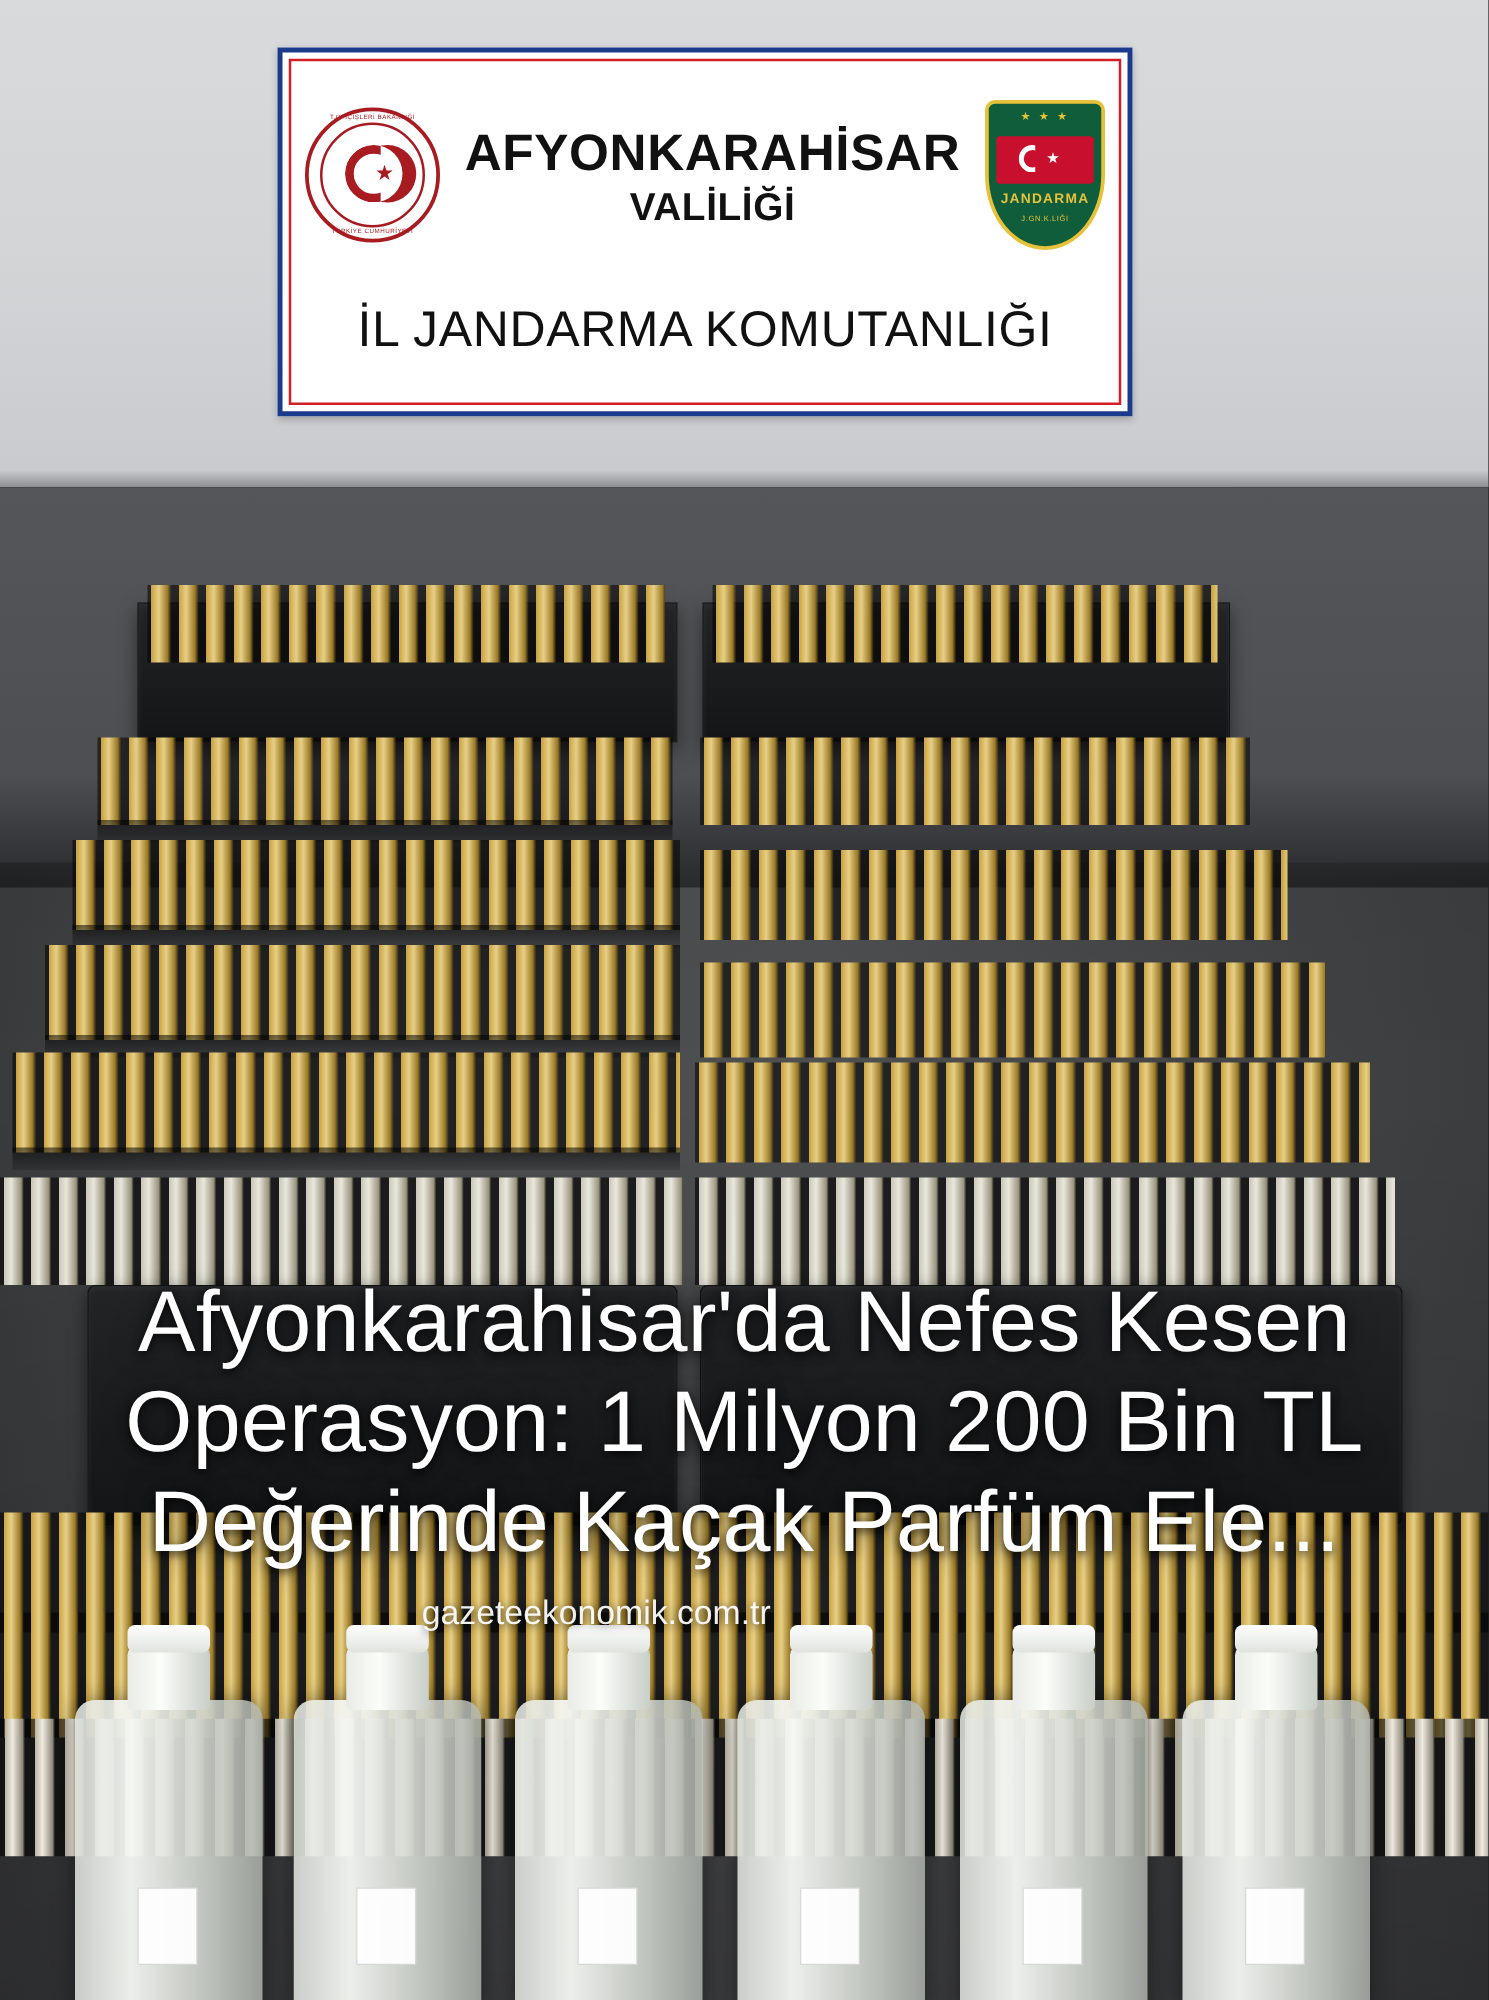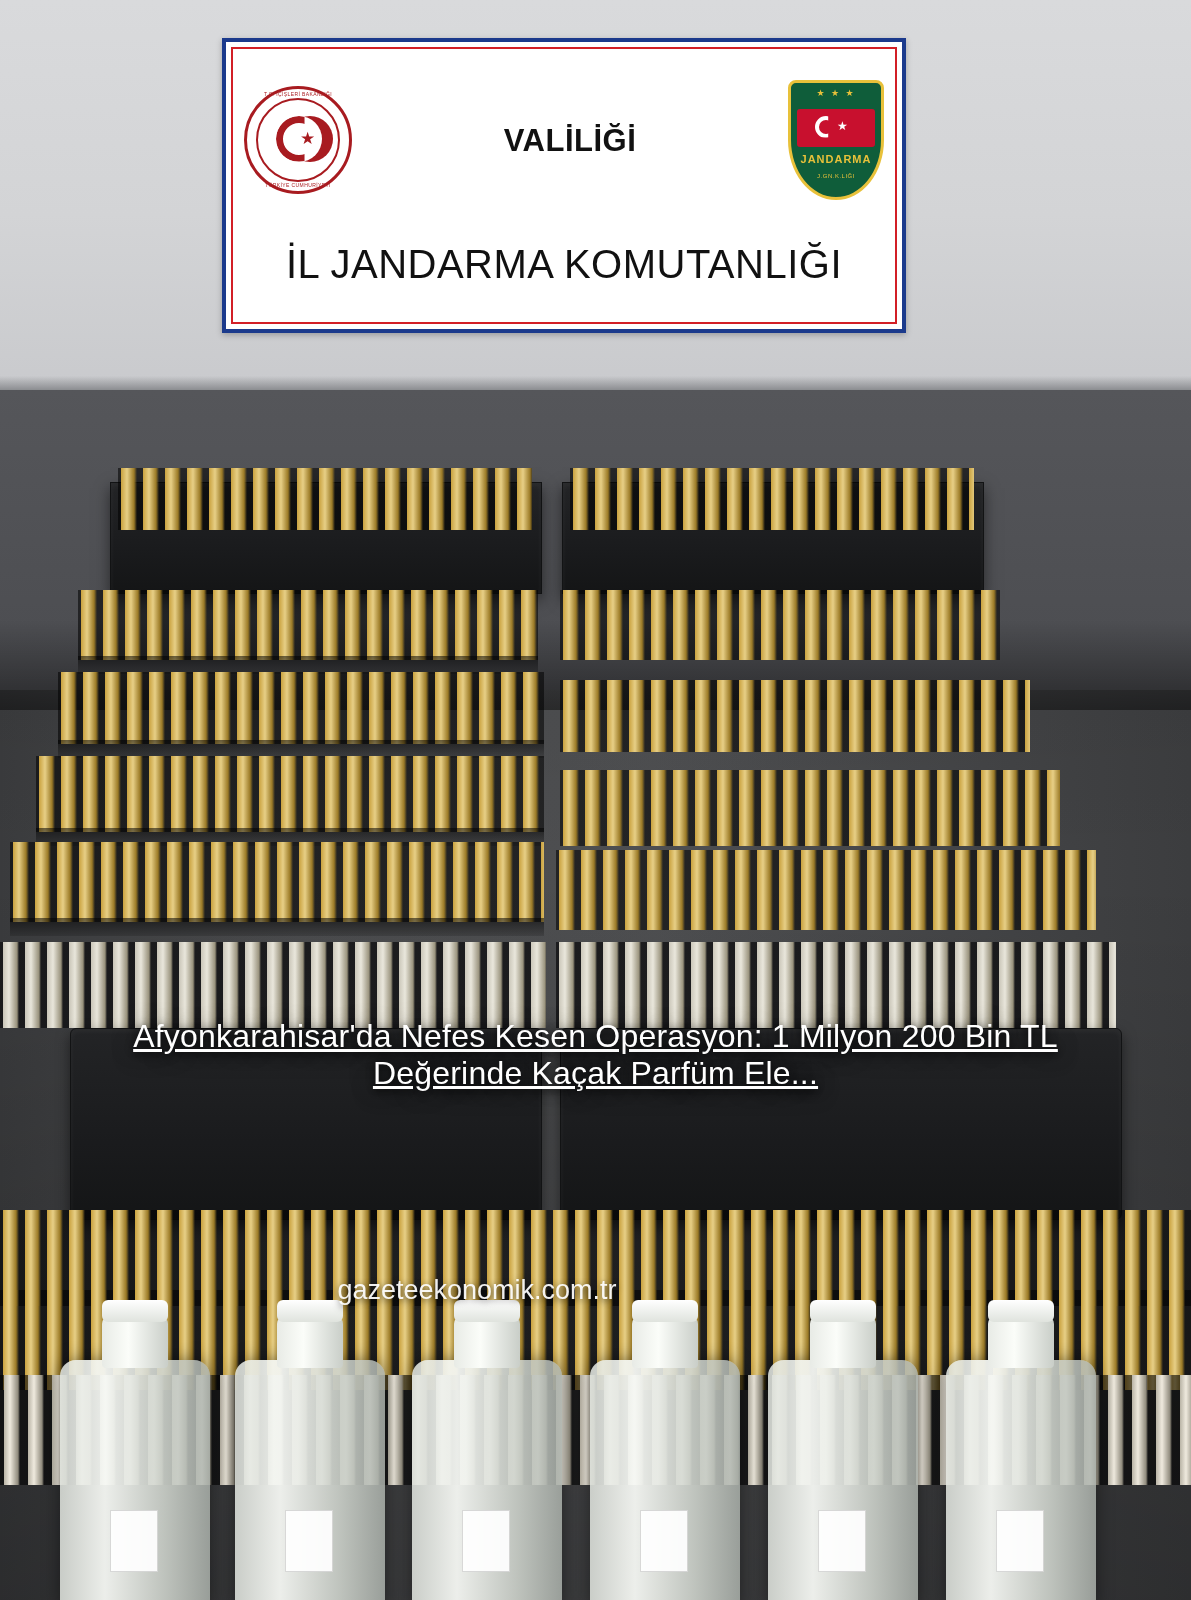--- a/index.html
+++ b/index.html
@@ -350,26 +350,25 @@
     height: 1600px;
     pointer-events: none;
   }
   .headline {
     position: absolute;
     left: 60px;
     width: 1071px;
     top: 1018px;
     text-align: center;
     color: #ffffff;
-    font-size: 32px;
+    font-size: 69px;
     line-height: 1.16;
     font-weight: 400;
     text-shadow: 0 2px 8px rgba(0,0,0,0.75), 0 0 22px rgba(0,0,0,0.55);
     letter-spacing: 0.2px;
-    text-decoration: underline;
   }
   .source {
     position: absolute;
     left: 0;
     width: 954px;
     top: 1275px;
     text-align: center;
     color: rgba(255,255,255,0.93);
     font-size: 27px;
     text-shadow: 0 2px 7px rgba(0,0,0,0.7);
@@ -390,20 +389,21 @@
         <div class="emblem-interior">
           <div class="ring-outer"></div>
           <div class="ring-inner"></div>
           <div class="micro top">T.C. İÇİŞLERİ BAKANLIĞI</div>
           <div class="crescent"></div>
           <div class="star">★</div>
           <div class="micro">TÜRKİYE CUMHURİYETİ</div>
         </div>
 
         <div class="sign-title">
+          <div class="l2">AFYONKARAHİSAR</div>
           <div class="l3">VALİLİĞİ</div>
         </div>
 
         <div class="emblem-jandarma">
           <div class="stars">★ ★ ★</div>
           <div class="redband">
             <div class="cres"></div>
             <div class="st">★</div>
           </div>
           <div class="label">JANDARMA</div>

